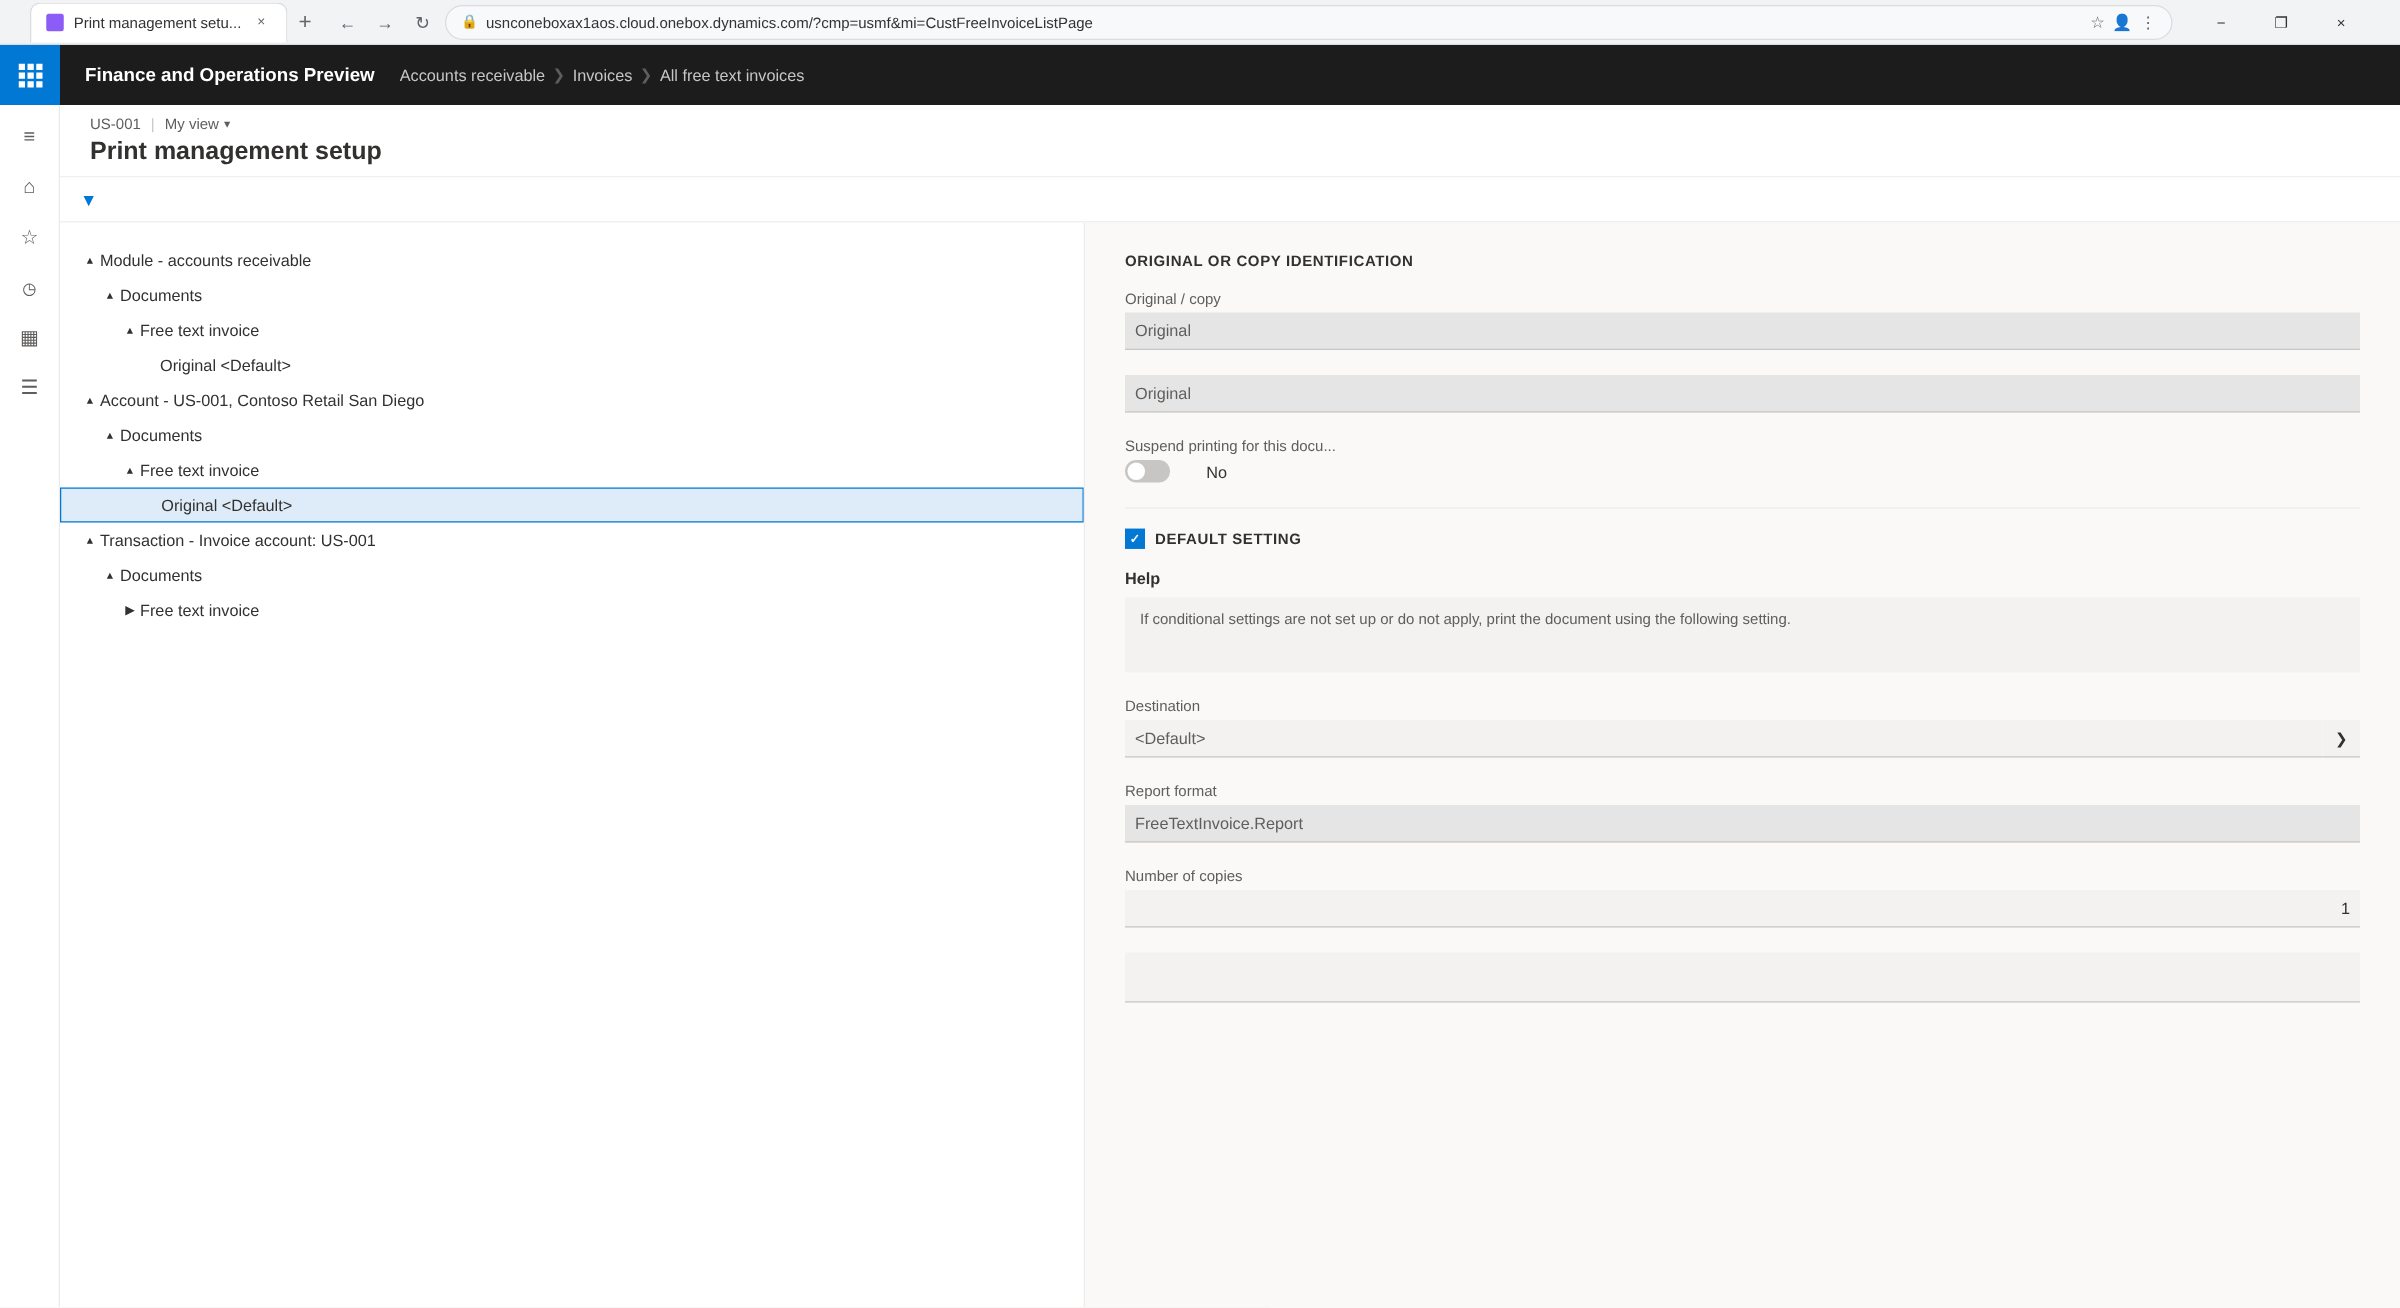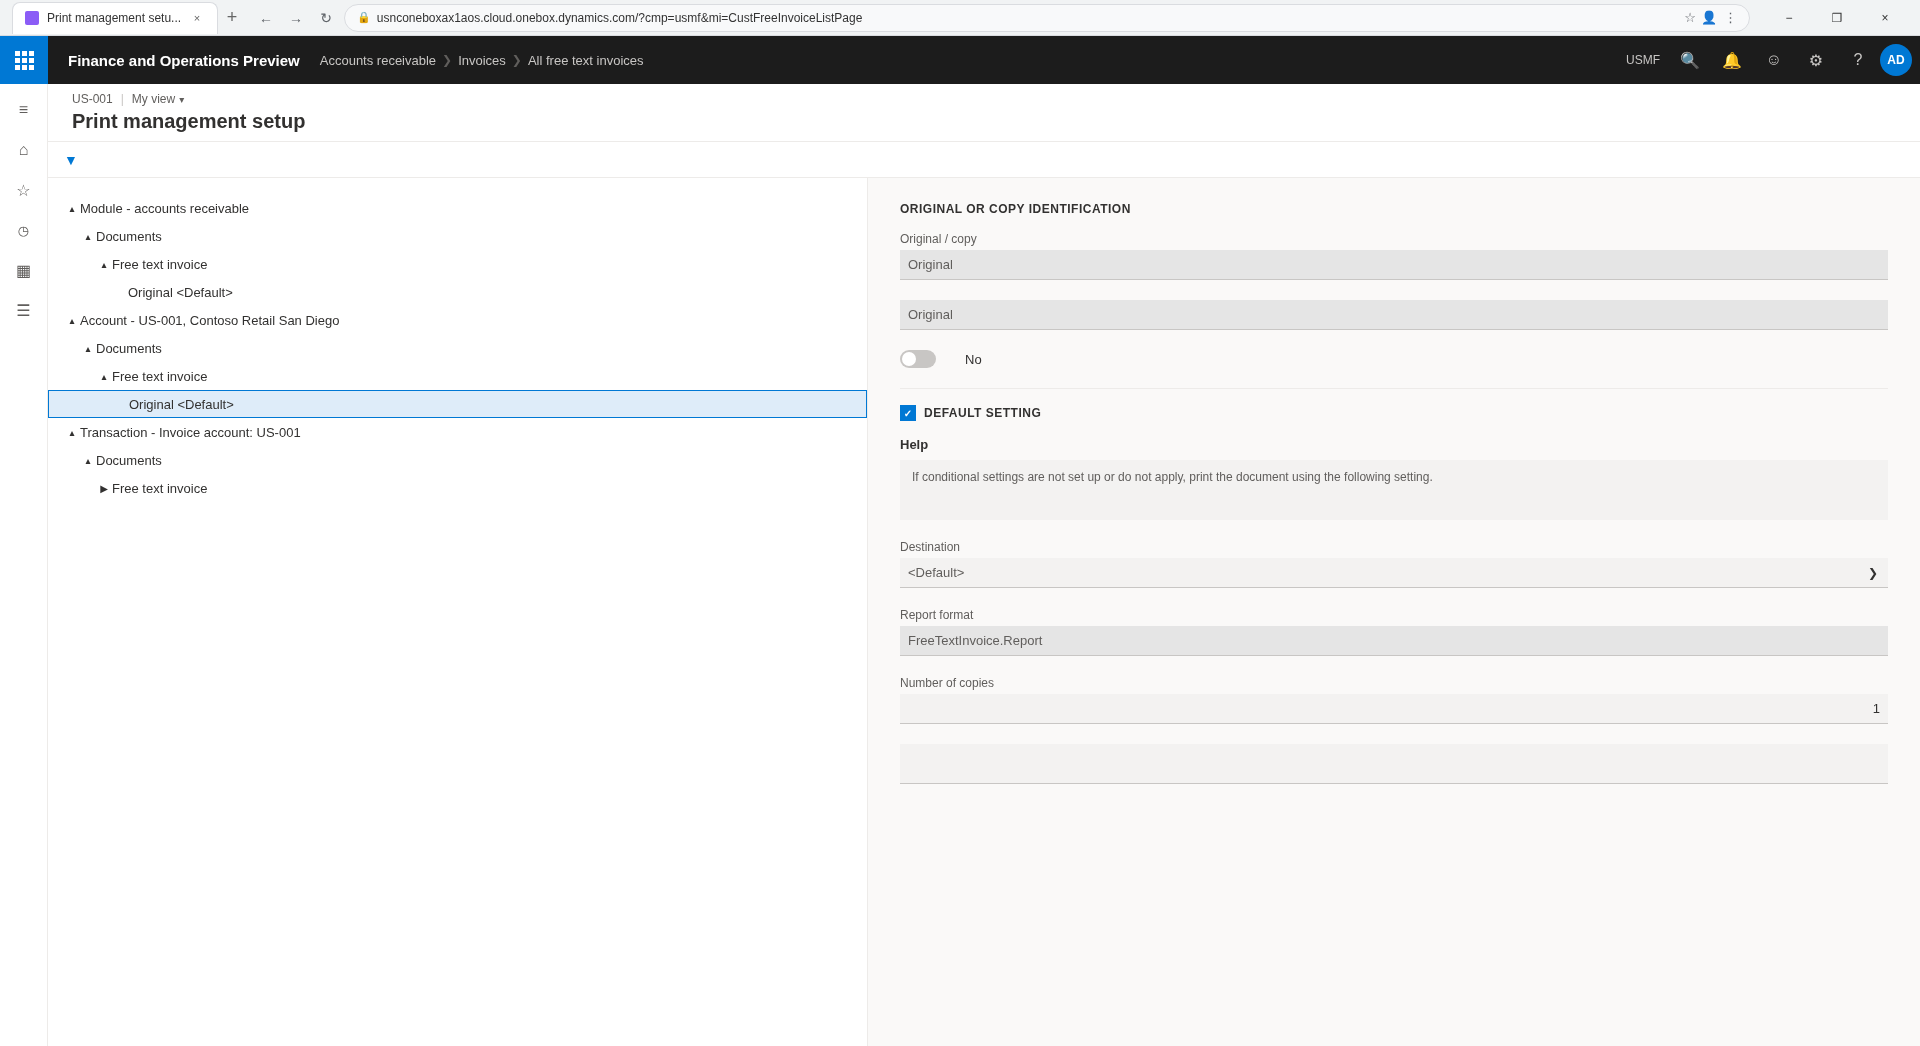--- a/index.html
+++ b/index.html
@@ -5,21 +5,21 @@
     * { box-sizing: border-box; margin: 0; padding: 0; }
     body { font-family: 'Segoe UI', sans-serif; font-size: 13px; background: #f3f2f1; color: #323130; }
 
     
     .browser-chrome {
       background: #f1f3f4;
       border-bottom: 1px solid #dadce0;
       height: 36px;
       display: flex;
       align-items: center;
-      padding: 0 12px;
+      padding: 0 24px;
     }
     .tab-bar {
       display: flex;
       align-items: center;
       height: 36px;
     }
     .browser-tab {
       display: flex;
       align-items: center;
       background: #fff;
@@ -554,29 +554,20 @@
       </div>
     </div>
     <div class="app-title">Finance and Operations Preview</div>
     <div class="nav-breadcrumb">
       <span class="breadcrumb-item">Accounts receivable</span>
       <span class="breadcrumb-sep">❯</span>
       <span class="breadcrumb-item">Invoices</span>
       <span class="breadcrumb-sep">❯</span>
       <span class="breadcrumb-item">All free text invoices</span>
     </div>
-    <div class="nav-right">
-      <span class="usmf-badge">USMF</span>
-      <div class="nav-icon-btn">🔍</div>
-      <div class="nav-icon-btn">🔔</div>
-      <div class="nav-icon-btn">☺</div>
-      <div class="nav-icon-btn">⚙</div>
-      <div class="nav-icon-btn">?</div>
-      <div class="user-avatar">AD</div>
-    </div>
   </div>
 
   <div class="main-layout">
 
     <div class="sidebar-icons">
       <div class="sidebar-icon">≡</div>
       <div class="sidebar-icon">⌂</div>
       <div class="sidebar-icon">☆</div>
       <div class="sidebar-icon" style="font-size:13px;">◷</div>
       <div class="sidebar-icon">▦</div>
@@ -675,20 +666,21 @@
             </div>
           </div>
 
           <div class="field-group">
             <div class="field-input">
               <span style="color:#605e5c;">Original</span>
             </div>
           </div>
 
           <div class="field-group">
+            <div class="field-label">Suspend printing for this docu...</div>
             <div class="toggle-row">
               <div class="toggle">
                 <div class="toggle-knob"></div>
               </div>
               <span class="toggle-label">No</span>
             </div>
           </div>
 
           <div class="divider"></div>
 

